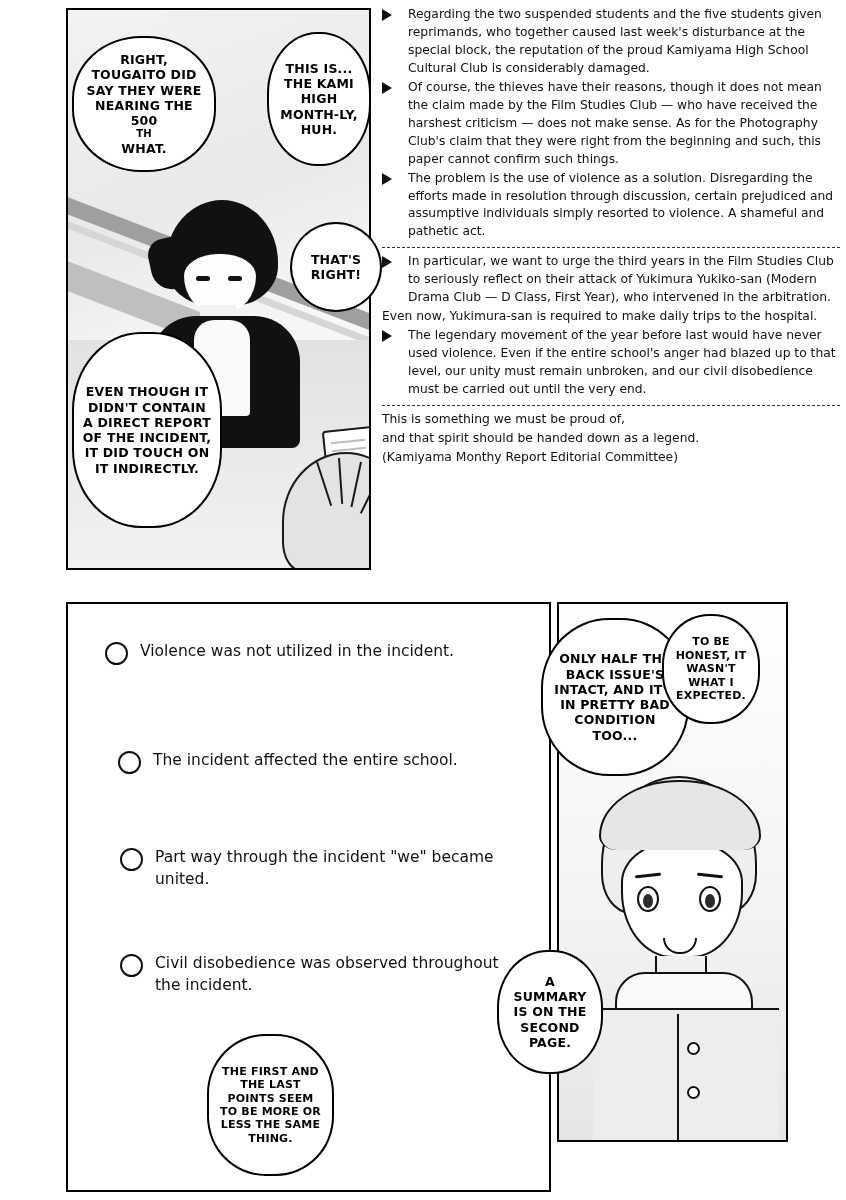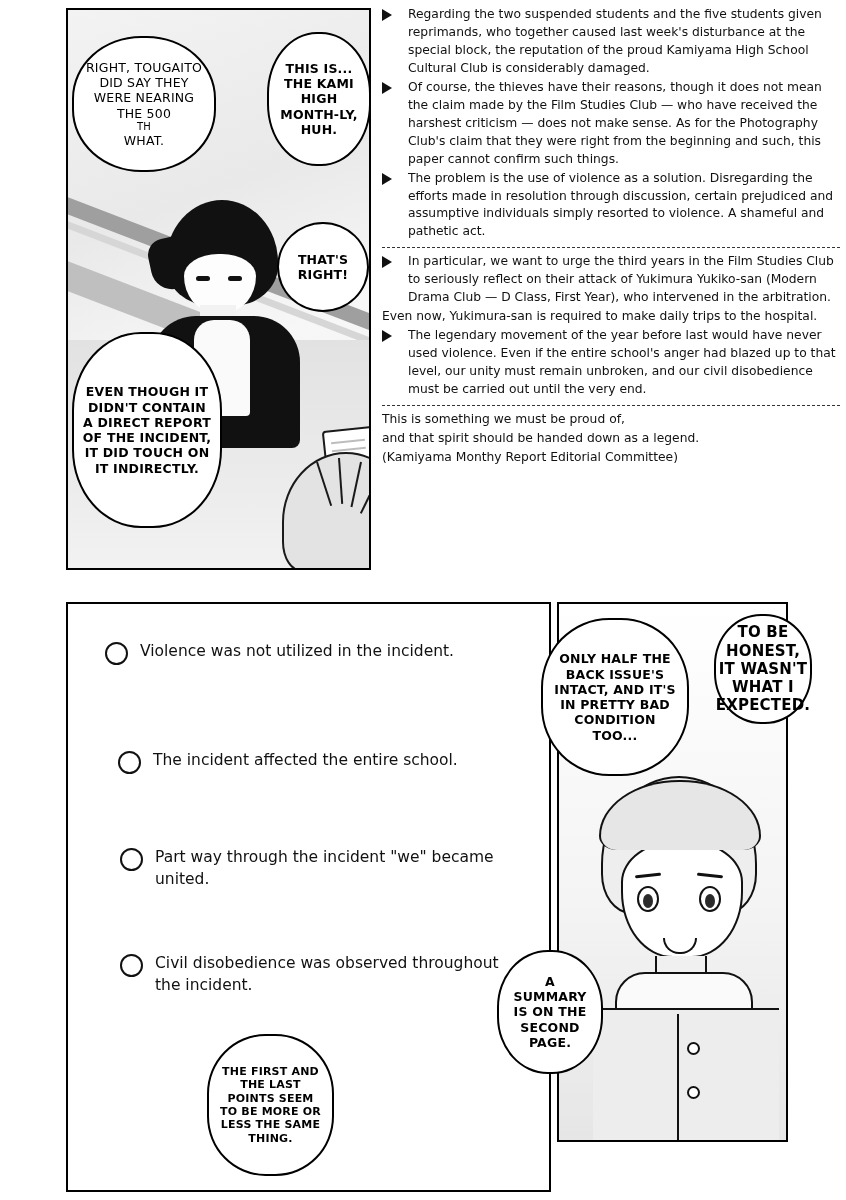--- a/index.html
+++ b/index.html
@@ -135,30 +135,30 @@
     font-family: "DejaVu Sans", sans-serif;
     line-height: 1.22;
     letter-spacing: 0.2px;
     padding: 6px 8px;
   }
   .balloon span { display: block; }
 
   
   #b-tougaito {
     left: 72px; top: 36px; width: 144px; height: 136px;
-    font-size: 12.5px; font-weight: 400;
+    font-size: 12.5px; font-weight: 700;
     border-radius: 48% 48% 48% 48% / 46% 46% 46% 46%;
   }
   #b-kamihigh {
     left: 267px; top: 32px; width: 104px; height: 134px;
     font-size: 12.5px; font-weight: 700;
     border-radius: 48% / 46%;
   }
   #b-thatsright {
-    left: 277px; top: 222px; width: 92px; height: 90px;
+    left: 290px; top: 222px; width: 92px; height: 90px;
     font-size: 12.5px; font-weight: 700;
     border-radius: 50% / 50%;
   }
   #b-eventhough {
     left: 72px; top: 332px; width: 150px; height: 196px;
     font-size: 12.5px; font-weight: 700;
     border-radius: 46% / 40%;
   }
   .sup { font-size: 10px; vertical-align: super; }
 
@@ -287,22 +287,22 @@
   .rb-btn2 { left: 128px; top: 482px; }
 
   
   #b-onlyhalf {
     left: 541px; top: 618px; width: 148px; height: 158px;
     font-size: 12.5px; font-weight: 700;
     border-radius: 46% / 44%;
     z-index: 5;
   }
   #b-tobehonest {
-    left: 714px; top: 614px; width: 98px; height: 110px;
-    font-size: 15px; font-weight: 700;
+    left: 662px; top: 614px; width: 98px; height: 110px;
+    font-size: 11px; font-weight: 700;
     border-radius: 48% / 46%;
     z-index: 5;
   }
   #b-summary {
     left: 497px; top: 950px; width: 106px; height: 124px;
     font-size: 12.5px; font-weight: 700;
     border-radius: 48% / 46%;
     z-index: 5;
   }
 </style>

